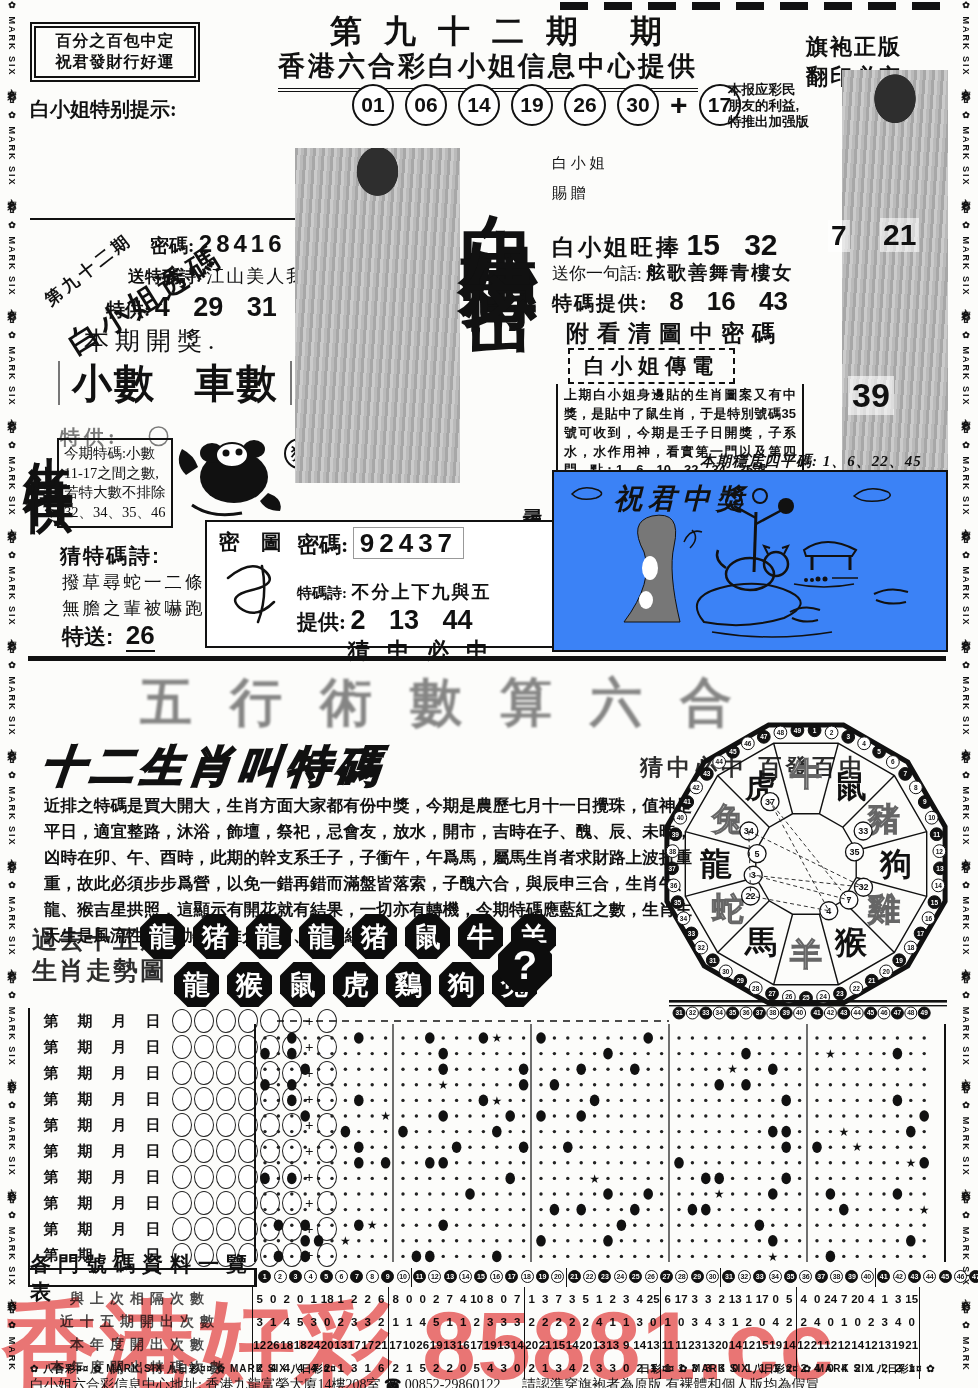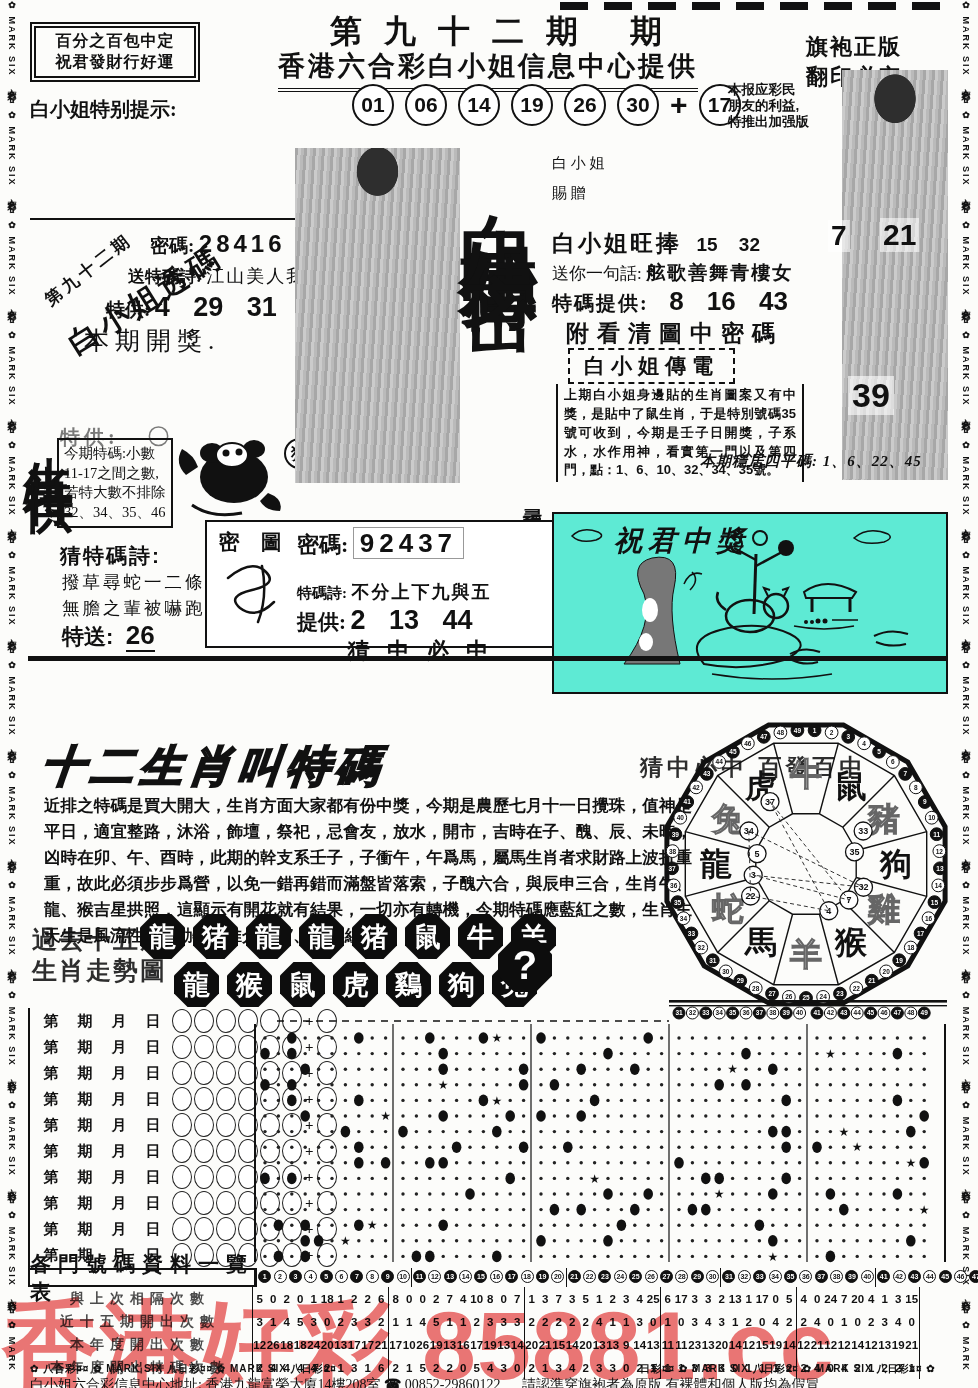--- a/index.html
+++ b/index.html
@@ -31,21 +31,21 @@
   .vtext{writing-mode:vertical-rl;text-orientation:upright;}
   .big-vert{font-size:78px;font-weight:bold;font-family:"Liberation Serif",serif;line-height:1.18;letter-spacing:14px;}
   .shengxiao-vert{font-size:50px;font-weight:bold;font-family:"Liberation Serif",serif;letter-spacing:10px;}
   .info-box{border:2.5px solid #111;padding:4px 5px;font-size:14.5px;font-weight:normal;line-height:1.35;
             font-family:"Liberation Serif",serif;}
   .mitu-box{border:2px solid #111;background:#fff;display:flex;padding:6px 8px;}
   .dog-badge{width:27px;height:27px;border:2.5px solid #111;border-radius:50%;display:flex;align-items:center;
              justify-content:center;font-size:17px;font-weight:bold;background:#fff;}
   .dashed-box{border:2px dashed #111;padding:2px 14px;font-size:21px;font-weight:bold;letter-spacing:6px;
               font-family:"Liberation Serif",serif;}
-  .wish-box{border:2.5px solid #111;background:#5eead4;margin-top:42px;}
+  .wish-box{border:2.5px solid #111;background:#3b82f6;}
   .badge{width:45px;height:45px;background:#0d0d0d;color:#fff;display:inline-flex;align-items:center;justify-content:center;
          font-size:27px;font-weight:bold;clip-path:polygon(30% 0,70% 0,100% 30%,100% 70%,70% 100%,30% 100%,0 70%,0 30%);}
   .badges-row{display:flex;gap:8px;}
   .qbadge{width:54px;height:54px;font-size:40px;}
   .distress{filter:blur(.45px);opacity:.88;}
   .banner{font-size:52px;font-weight:bold;letter-spacing:38px;opacity:.5;filter:blur(.8px);white-space:nowrap;}
   .subtitle{font-size:43px;font-weight:bold;font-style:italic;letter-spacing:6px;transform:skewX(-6deg);color:#111;}
   @supports (-webkit-text-stroke: 1px black){
     .subtitle{color:#fff;-webkit-text-stroke:2.2px #111;}
   }
@@ -130,20 +130,24 @@
   <div class="abs" style="left:128px;top:264px;">
     <span class="b serif" style="font-size:17px;">送特碼詩:</span>
     <span class="serif" style="font-size:18px;letter-spacing:2px;">江山美人我都要</span>
   </div>
   <div class="abs" style="left:106px;top:292px;">
     <span class="b serif" style="font-size:19px;">特供:</span>
     <span class="b ws" style="font-size:27px;">4 29 31 40</span>
   </div>
   <div class="abs serif" style="left:84px;top:324px;font-size:25px;letter-spacing:6px;">本期開獎.</div>
 
+  <div class="abs" style="left:58px;top:356px;">
+    <span class="b" style="font-size:40px;letter-spacing:2px;border-left:2px solid #777;padding-left:12px;">小數</span>
+    <span class="b" style="font-size:40px;letter-spacing:2px;margin-left:34px;border-right:2px solid #777;padding-right:12px;">車數</span>
+  </div>
   <div class="abs" style="left:60px;top:422px;opacity:.55;">
     <span class="b serif" style="font-size:20px;letter-spacing:4px;">特供:</span>
     <span class="b" style="font-size:22px;margin-left:24px;">〇</span>
   </div>
 
   <div class="abs vtext shengxiao-vert" style="left:16px;top:416px;height:250px;">生肖特供</div>
   <div class="abs info-box" style="left:57px;top:438px;width:102px;">今期特碼:小數11-17之間之數,若特大數不排除32、34、35、46</div>
   <div class="abs b" style="left:60px;top:542px;font-size:21px;letter-spacing:2px;">猜特碼詩:</div>
   <div class="abs serif" style="left:62px;top:570px;font-size:17.5px;letter-spacing:3px;">撥草尋蛇一二條</div>
   <div class="abs serif" style="left:62px;top:596px;font-size:17.5px;letter-spacing:3px;">無膽之輩被嚇跑</div>
@@ -194,21 +198,21 @@
   </div>
 
   <div class="abs" style="left:552px;top:148px;display:flex;align-items:center;">
     <div class="serif" style="width:64px;font-size:15px;line-height:2;">
       <div>白 小 姐</div>
       <div>賜   贈</div>
     </div>
   </div>
   <div class="abs" style="left:552px;top:228px;">
     <span class="serif b" style="font-size:23px;letter-spacing:3px;">白小姐旺捧</span>
-    <span class="b ws" style="font-size:19px;margin-left:10px;">15 32</span>
+    <span class="b ws" style="font-size:30px;">15 32</span>
   </div>
   <div class="abs" style="left:552px;top:260px;">
     <span class="serif" style="font-size:17px;">送你一句話:</span>
     <span class="serif b" style="font-size:19px;letter-spacing:2px;">舷歌善舞青樓女</span>
   </div>
   <div class="abs" style="left:552px;top:286px;">
     <span class="serif b" style="font-size:20px;letter-spacing:2px;">特碼提供:</span>
     <span class="b ws" style="font-size:26px;margin-left:16px;">8 16 43</span>
   </div>
   <div class="abs dashed-box" style="left:568px;top:348px;">白小姐傳電</div>
@@ -245,20 +249,21 @@
         <circle cx="271" cy="107" r="2.5" fill="#111"></circle>
       <path d="M278 106 h26 M240 112 q30 6 60 0" stroke="#111" stroke-width="1.5" fill="none"></path>
       <path d="M320 122 q16 -8 34 -2 M322 128 q14 6 30 2" stroke="#111" stroke-width="2" fill="none"></path>
       <path d="M236 140 q14 -8 30 -2 M238 146 q12 6 26 2" stroke="#111" stroke-width="2" fill="none"></path>
       <path d="M158 160 q60 10 120 0" stroke="#111" stroke-width="1.5" fill="none"></path>
     </svg>
   </div>
 
   <div class="abs hline" style="left:28px;top:656px;width:918px;height:5px;"></div>
 
+  <div class="abs banner" style="left:140px;top:668px;">五行術數算六合</div>
   <div class="abs subtitle" style="left:42px;top:738px;">十二生肖叫特碼</div>
   <div class="abs b distress" style="left:640px;top:752px;font-size:23px;letter-spacing:4px;">猜中必中 百發百中</div>
   <div class="abs para" style="left:44px;top:792px;width:648px;">近排之特碼是買大開大，生肖方面大家都有份中獎，今期是農歷七月十一日攪珠，值神是平日，適宜整路，沐浴，飾壇，祭祀，忌會友，放水，開市，吉時在子、醜、辰、未時，凶時在卯、午、酉時，此期的幹支系壬子，子衝午，午爲馬，屬馬生肖者求財路上波折重重，故此必須步步爲營，以免一錯再錯而滿盤皆落索，子醜六合，與辰申三合，生肖牛、龍、猴吉星拱照，這顯示有開花就有結果，一切亦有轉機，今期特碼應藍紅之數，生肖主天生是風流性子的動物，推介3、7、4、8組合。</div>
 
   <div class="abs b distress" style="left:32px;top:924px;font-size:25px;letter-spacing:2px;line-height:1.25;">
     <div>過去十五期</div>
     <div>生肖走勢圖</div>
   </div>
   <div class="abs badges-row" id="badges-1" style="left:140px;top:914px;">
       <span class="badge">龍</span>

